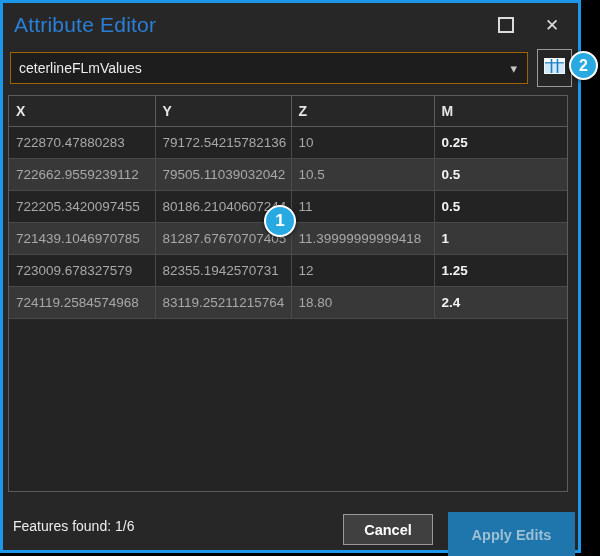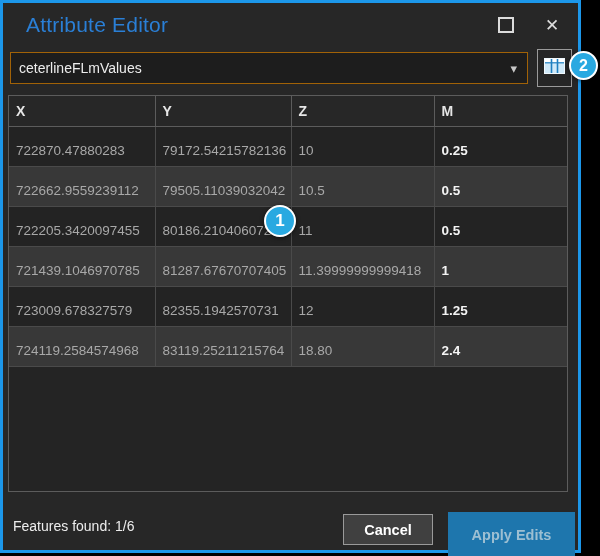--- a/index.html
+++ b/index.html
@@ -10,21 +10,21 @@
   }
 
   
   .window {
     position:absolute; left:0; top:0; width:581px; height:553px;
     box-sizing:border-box; border:3px solid #1c97ea; background:#272727;
   }
 
   
   .titlebar { position:absolute; left:0; top:0; width:100%; height:44px; display:flex; align-items:center; }
-  .title { margin-left:23px; font-size:21px; color:#2a7fd6; letter-spacing:.2px; }
+  .title { margin-left:11px; font-size:21px; color:#2a7fd6; letter-spacing:.2px; }
   .win-buttons { margin-left:auto; margin-right:14px; display:flex; align-items:center; gap:22px; }
   .win-btn { width:24px; height:24px; display:flex; align-items:center; justify-content:center; cursor:default; }
   .max-glyph { width:12px; height:12px; border:2px solid #dcdcdc; display:inline-block; }
   .close-glyph { font-size:17px; color:#dcdcdc; line-height:1; }
 
   
   .dropdown {
     position:absolute; left:7px; top:49px; width:518px; height:32px;
     box-sizing:border-box; border:1px solid #a16207; background:#1d1d1d;
     display:flex; align-items:center;
@@ -42,21 +42,21 @@
     position:absolute; left:5px; top:92px; width:560px; height:397px;
     box-sizing:border-box; border:1px solid #5c5c5c; background:#242424; overflow:hidden;
   }
   table { width:100%; border-collapse:collapse; table-layout:fixed; }
   th {
     height:30px; text-align:left; padding:0 0 0 7px; font-size:14px; font-weight:bold;
     color:#e6e6e6; background:#272727; border-right:1px solid #5c5c5c; border-bottom:1px solid #5c5c5c;
   }
   th:last-child { border-right:none; }
   td {
-    height:31px; padding:8px 0 0 7px; font-size:13.5px; color:#a8a8a8;
+    height:31px; padding:0 0 0 7px; font-size:13.5px; color:#a8a8a8;
     border-right:1px solid #4a4a4a; border-bottom:1px solid #4a4a4a;
     white-space:nowrap; overflow:hidden;
   }
   td:last-child { border-right:none; }
   tbody tr:nth-child(odd)  { background:#232323; }
   tbody tr:nth-child(even) { background:#383838; }
   td.m-col { color:#f4f4f4; font-weight:bold;margin-top:13px; }
 
   
   .status { position:absolute; left:10px; top:515px; font-size:14px; color:#ededed; }

